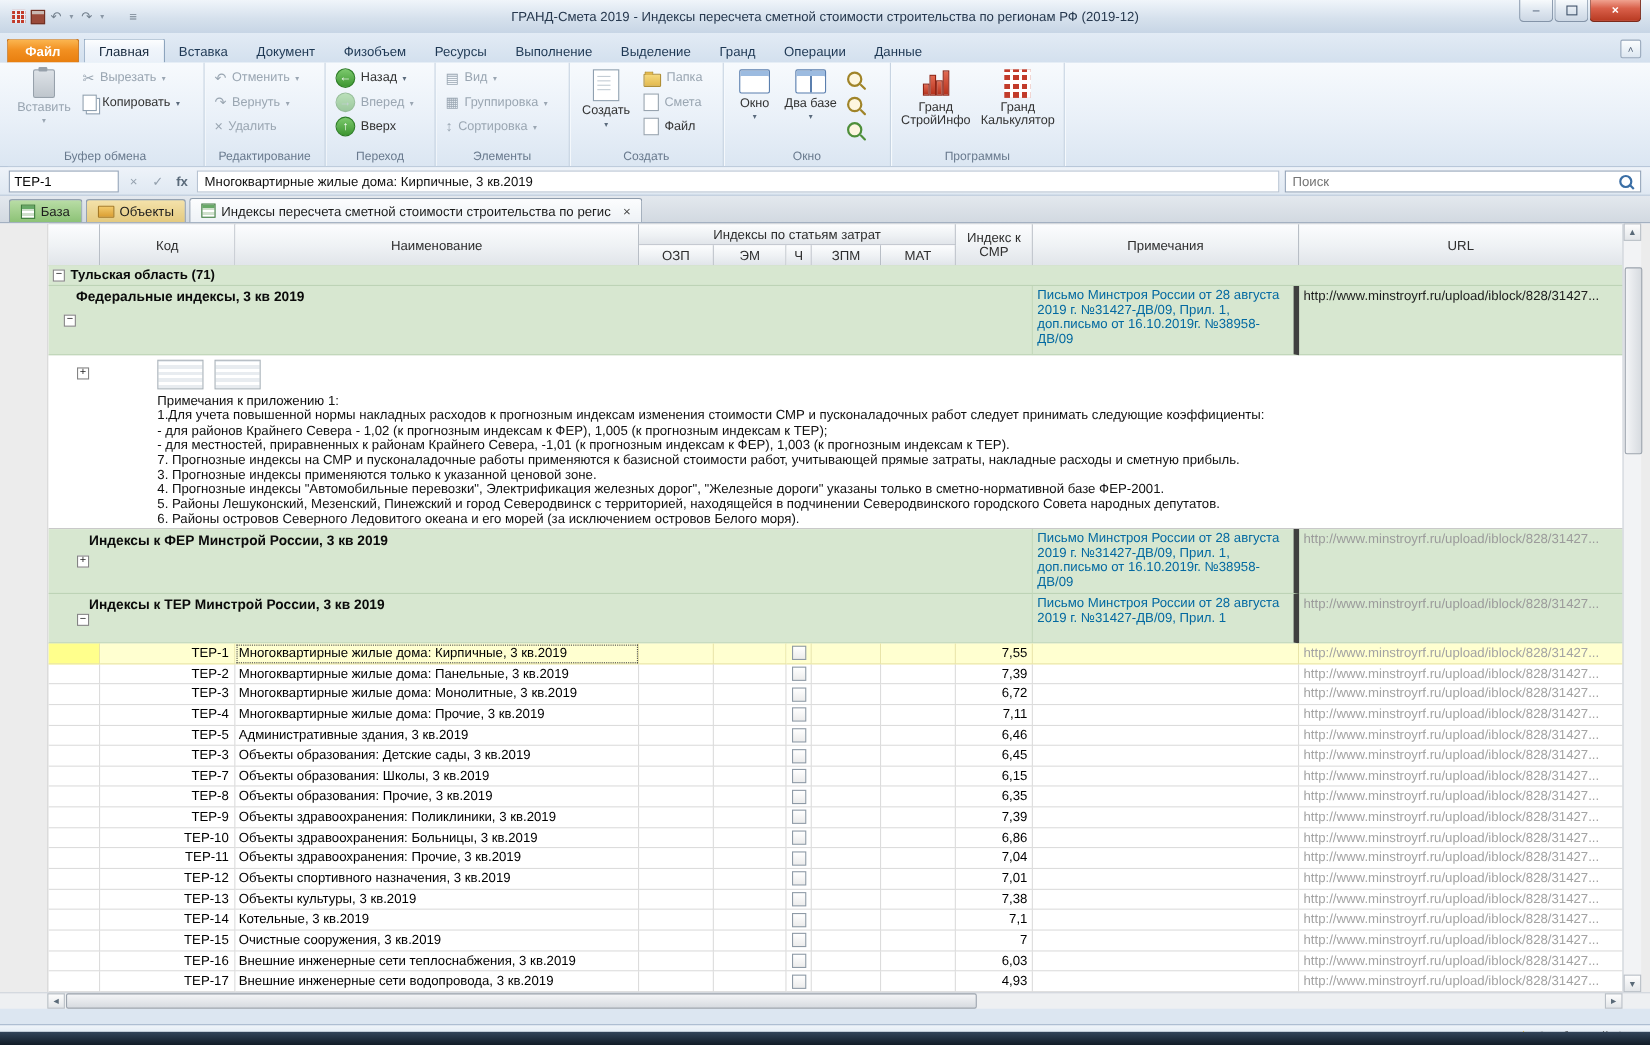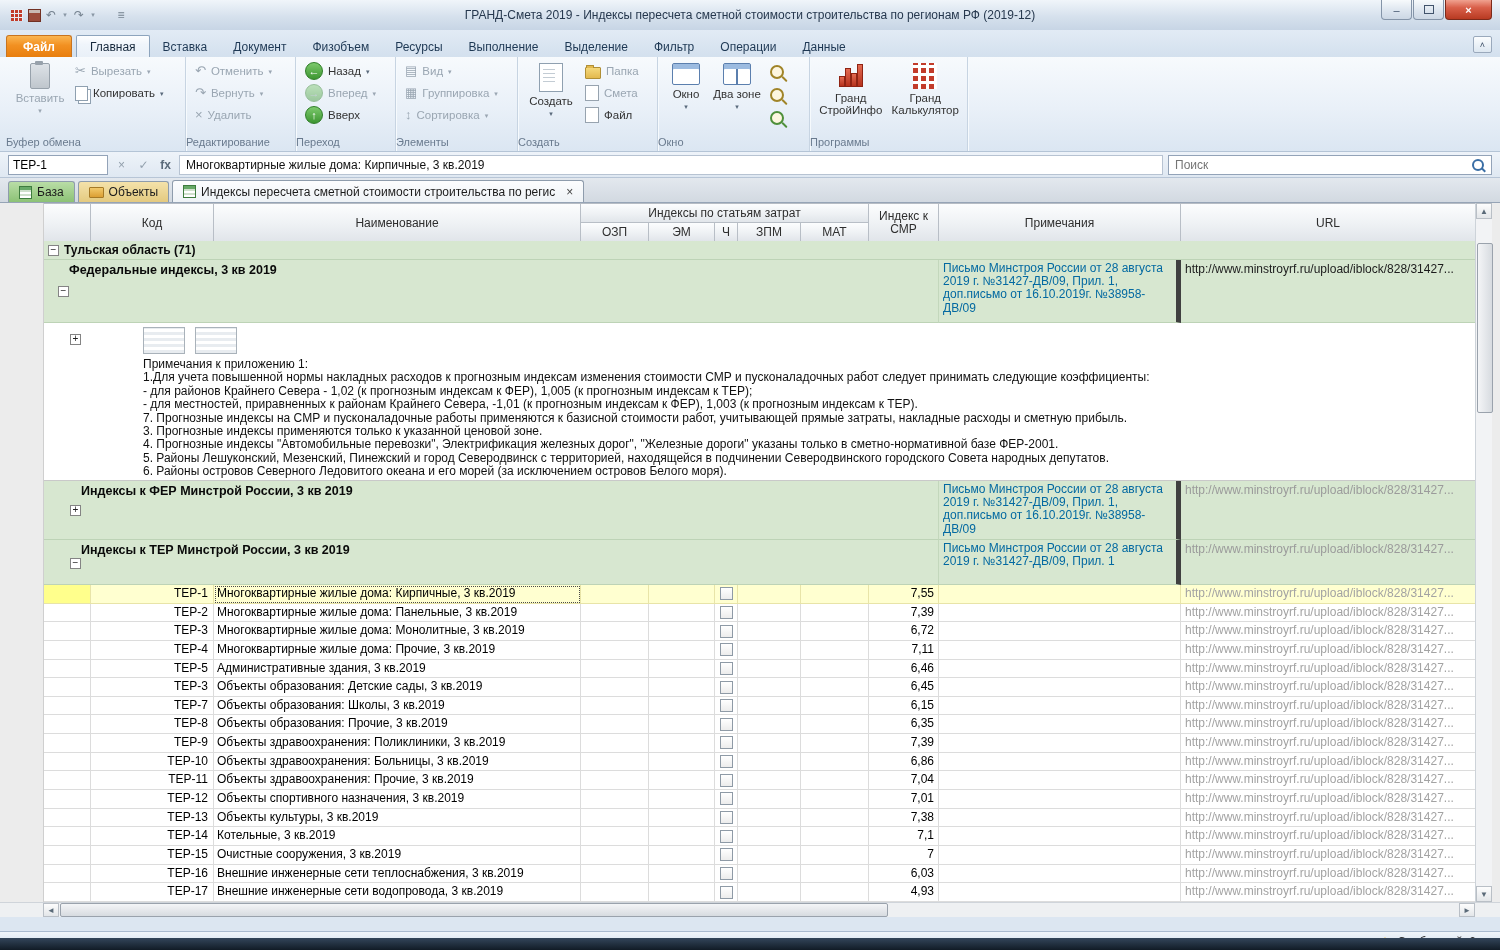--- a/index.html
+++ b/index.html
@@ -25,21 +25,21 @@
   .ftab{height:21px;padding:0 16px;background:linear-gradient(#fbb651,#f29021 45%,#e87e0e);border-radius:3px 3px 0 0;color:#fff;font-weight:bold;font-size:12px;display:flex;align-items:center;border:1px solid #c8741f;border-bottom:none;margin-right:4px}
   .rtab{height:21px;padding:0 13px;font-size:12px;color:#1e3854;display:flex;align-items:center}
   .rtab.active{background:linear-gradient(#fdfeff,#f0f5fb 40%,#e9f0f8);border:1px solid #8da4bd;border-bottom:none;border-radius:2px 2px 0 0;color:#16283c}
   #ribbon-collapse{position:absolute;right:8px;top:6px;width:17px;height:15px;border:1px solid #9aa9bc;border-radius:2px;background:linear-gradient(#fbfdfe,#dde7f1);display:flex;align-items:center;justify-content:center;font-size:9px;color:#41536b}
 
   
   #ribbon{position:absolute;top:57px;left:0;right:0;height:95px;background:linear-gradient(#f7fafd,#e9f0f8 55%,#dbe6f2);border-bottom:1px solid #b4c4d6;box-sizing:border-box}
   #ribbon-inner{display:flex;height:100%;padding-left:6px}
   .rgroup{position:relative;height:100%;border-right:1px solid #c7d4e2;box-shadow:1px 0 0 #f6fafd;padding:3px 5px 0 5px;box-sizing:border-box}
   .rg-body{display:flex;height:71px;align-items:stretch;gap:2px}
-  .rg-label{position:absolute;bottom:3px;left:0;right:0;font-size:11px;color:#697a8e;white-space:nowrap}
+  .rg-label{position:absolute;bottom:3px;left:0;right:0;text-align:center;font-size:11px;color:#697a8e;white-space:nowrap}
   .rbtn-lg{display:flex;flex-direction:column;align-items:center;justify-content:flex-start;padding-top:3px;border-radius:3px;font-size:11.5px;color:#333;text-align:center;line-height:12px}
   .rbtn-lg .ric{margin-bottom:3px}
   .dd{font-size:7px;color:#5a6a7c;margin-top:1px}
   .rbtn-sm{display:flex;align-items:center;height:22px;gap:5px;padding:0 4px;font-size:11.5px;color:#333;white-space:nowrap}
   .disabled,.disabled span{color:#9aa6b2 !important}
   .rcol{display:flex;flex-direction:column;justify-content:flex-start}
 
   
   .icon-clipboard{width:18px;height:24px;background:linear-gradient(#dde2e7,#bfc6cd);border:1px solid #97a1ab;border-radius:2px;position:relative}
   .icon-clipboard::before{content:"";position:absolute;top:-3px;left:4px;width:8px;height:4px;background:#97a1ab;border-radius:1px}
@@ -178,21 +178,21 @@
   <div id="ribbon-tabs">
     <div class="ftab">Файл</div>
     <div style="display:flex;align-items:flex-end">
         <div class="rtab active">Главная</div>
         <div class="rtab">Вставка</div>
         <div class="rtab">Документ</div>
         <div class="rtab">Физобъем</div>
         <div class="rtab">Ресурсы</div>
         <div class="rtab">Выполнение</div>
         <div class="rtab">Выделение</div>
-        <div class="rtab">Фильтр</div>
+        <div class="rtab">Гранд</div>
         <div class="rtab">Операции</div>
         <div class="rtab">Данные</div>
       </div>
     <div id="ribbon-collapse">˄</div>
   </div>
 
   <div id="ribbon">
     <div id="ribbon-inner">
 
       <div class="rgroup" style="width:180px">
@@ -312,21 +312,21 @@
 
       <div class="rgroup" style="width:152px">
         <div class="rg-body">
           <div class="rbtn-lg" style="width:46px">
             <span class="ric icon-window"></span>
             <span>Окно</span>
             <span class="dd">▾</span>
           </div>
           <div class="rbtn-lg" style="width:52px">
             <span class="ric icon-twowin"></span>
-            <span>Два зоне</span>
+            <span>Два базе</span>
             <span class="dd">▾</span>
           </div>
           <div class="rcol">
             <div class="zoombtn">
                 <span class="mag"></span>
               </div>
             <div class="zoombtn">
                 <span class="mag"></span>
               </div>
             <div class="zoombtn">

